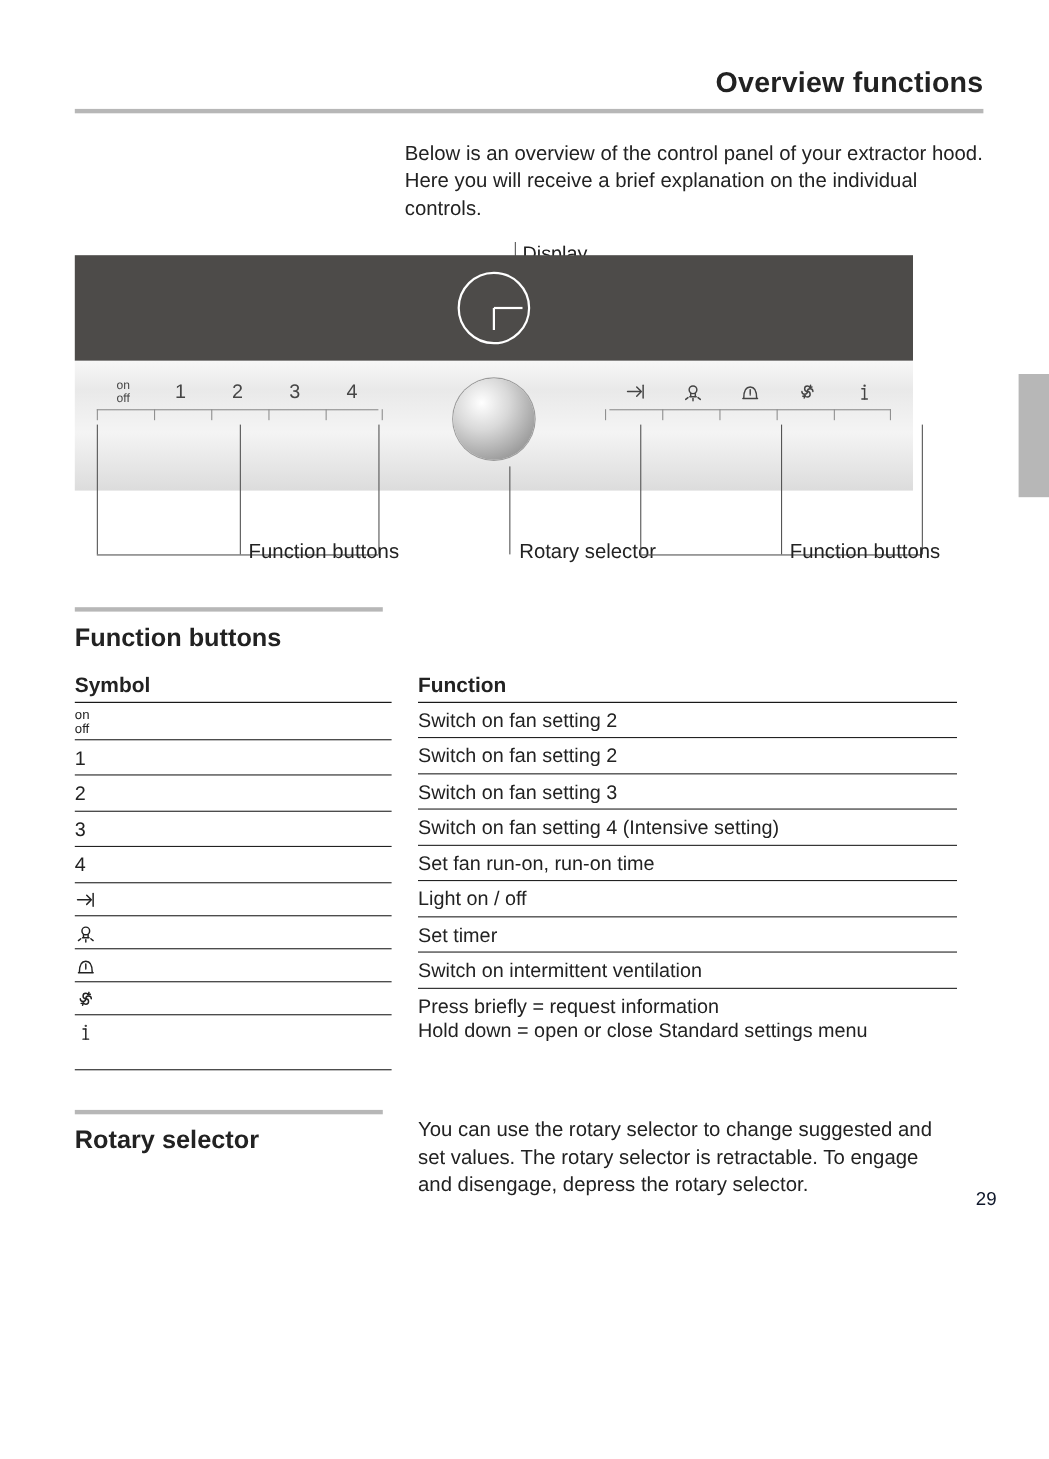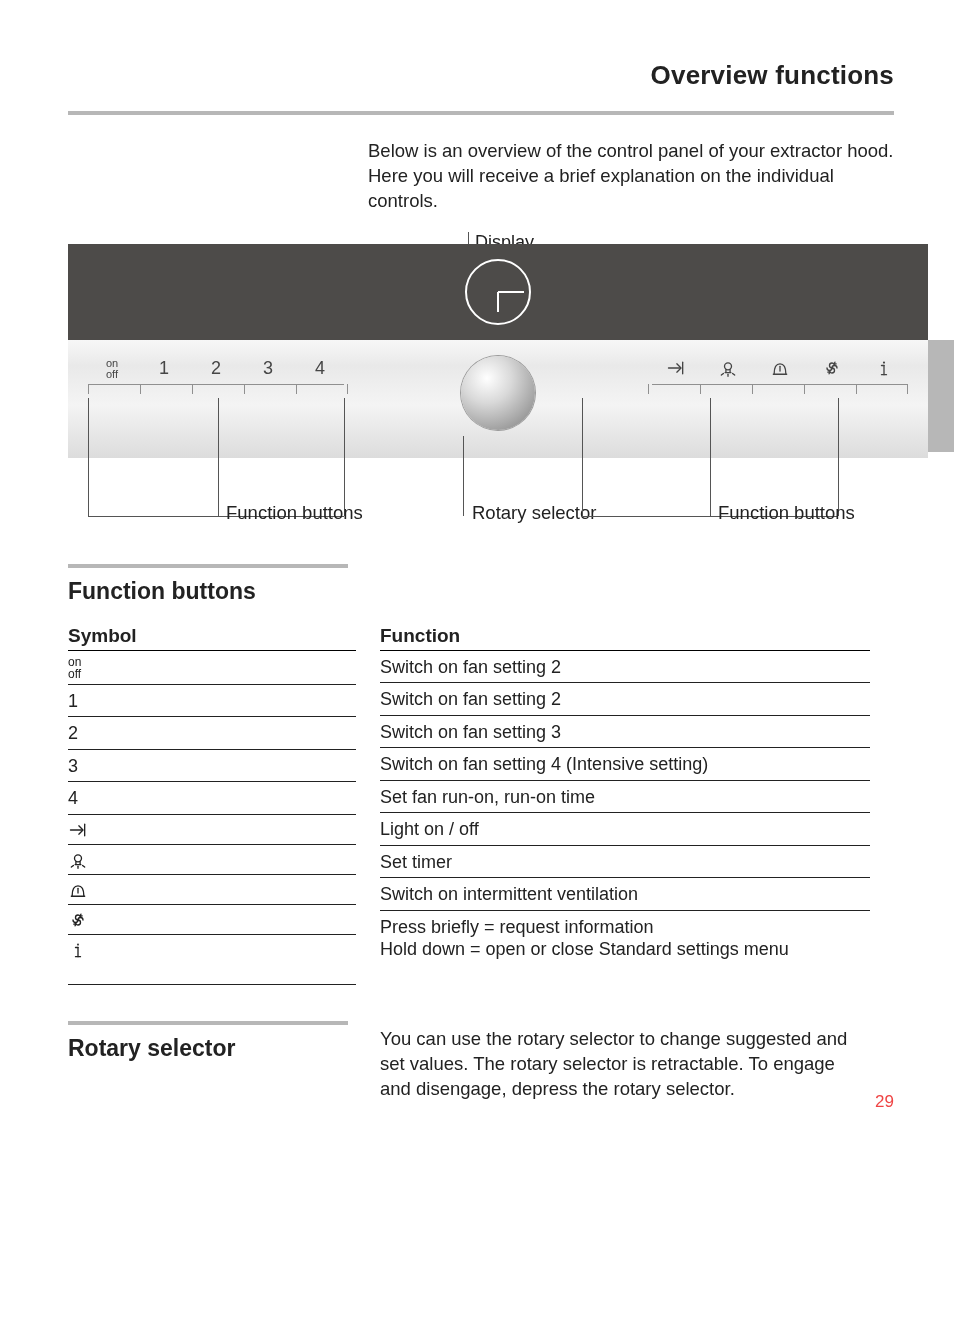--- a/index.html
+++ b/index.html
@@ -20,40 +20,40 @@
     right: 0;
     top: 340px;
     width: 28px;
     height: 112px;
     background: #b7b7b7;
   }
   .header-title {
     text-align: right;
     font-size: 26px;
     font-weight: 700;
-    margin-bottom: 20px;
+    margin-bottom: 8px;
     letter-spacing: 0.2px;
   }
   .header-rule {
     height: 4px;
     background: #b7b7b7;
     margin-bottom: 24px;
   }
   .intro {
     margin-left: 300px;
     font-size: 18.5px;
     line-height: 1.35;
     color: #222;
     margin-bottom: 18px;
   }
 
   
   .diagram {
     position: relative;
-    width: 860px;
+    width: 762px;
     margin-left: 0;
     margin-bottom: 36px;
   }
   .diagram-top-label {
     position: absolute;
     top: 0;
     left: 407px;
     font-size: 18px;
   }
   .diagram-top-tick {
@@ -221,24 +221,24 @@
   .sym .trow:last-child { border-bottom: 1px solid #222; }
 
   
   .rs-sec { margin-top: 36px; }
   .rs-flex { display:flex; gap:24px; align-items:flex-start; }
   .rs-left { width: 288px; }
   .rs-right { width: 490px; font-size: 18.5px; line-height: 1.35; padding-top: 6px; }
 
   .page-num {
     position: absolute;
-    right: 60px;
+    right: 48px;
     bottom: 30px;
     font-size: 17px;
-    color: #ef4444;
+    color: #0f172a;
   }
 
   
   .ic { width:20px; height:20px; stroke:#444; stroke-width:1.6; fill:none; stroke-linecap:round; stroke-linejoin:round; }
   .ic-dark { stroke:#222; }
 </style>
 </head>
 <body>
 
 <svg width="0" height="0" style="position:absolute">

